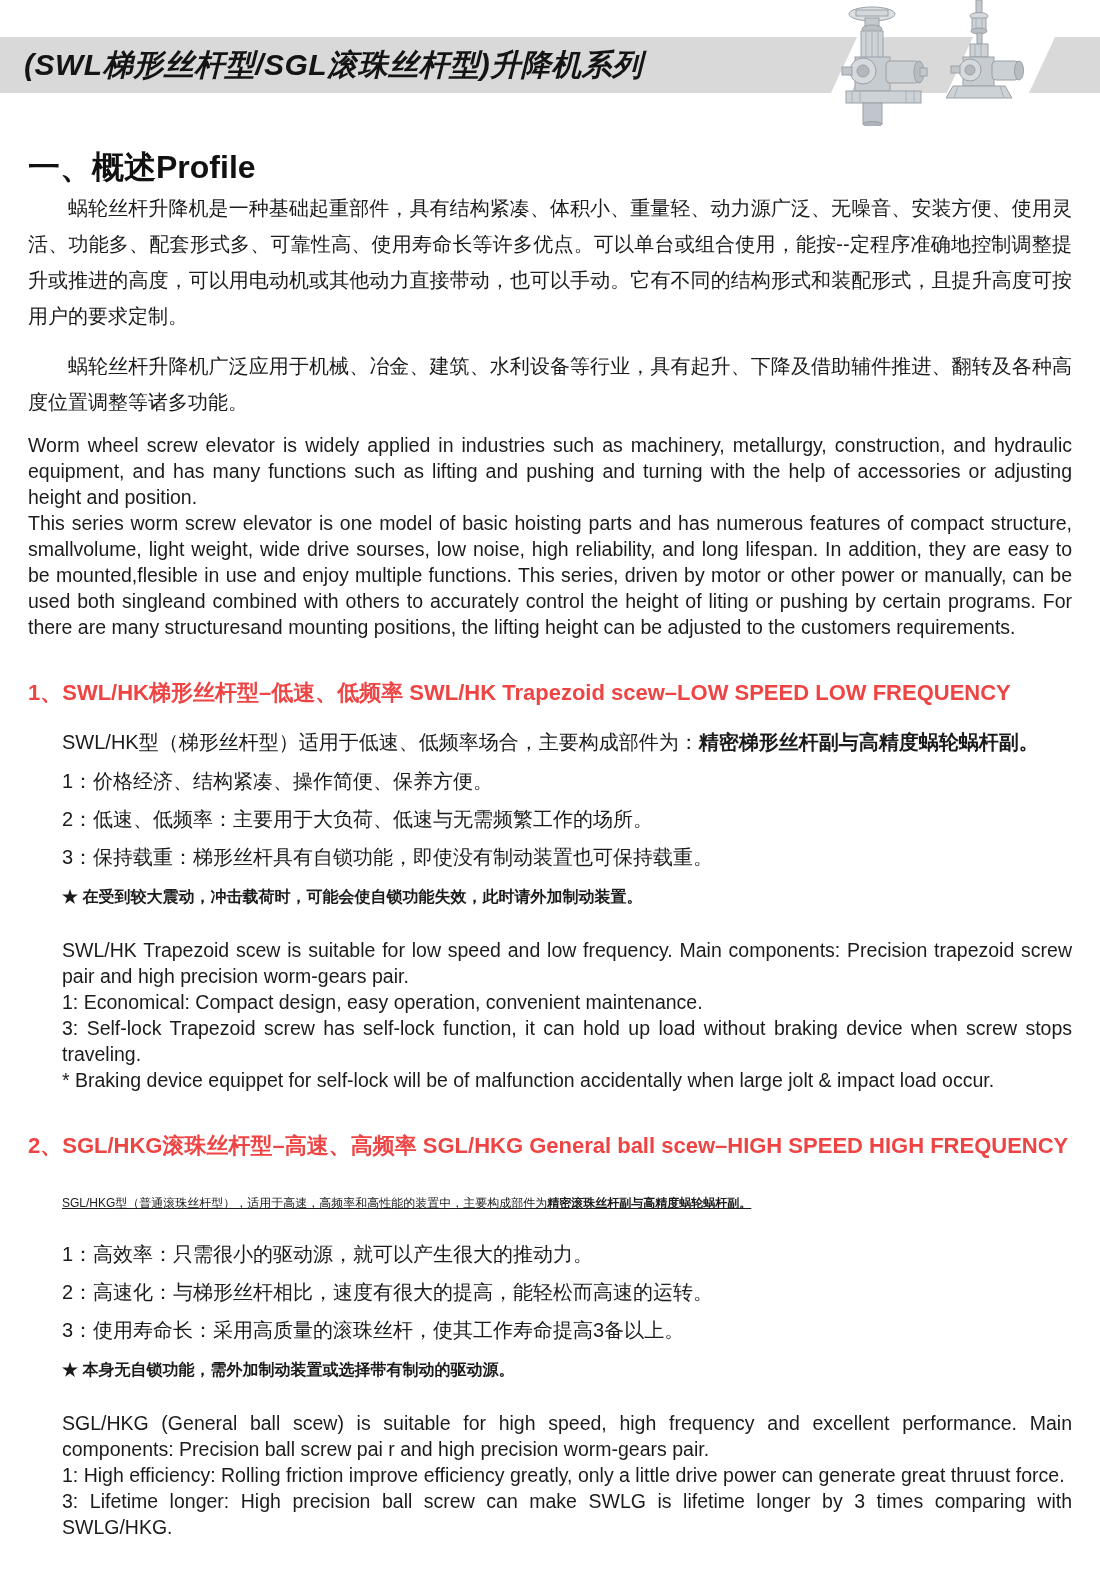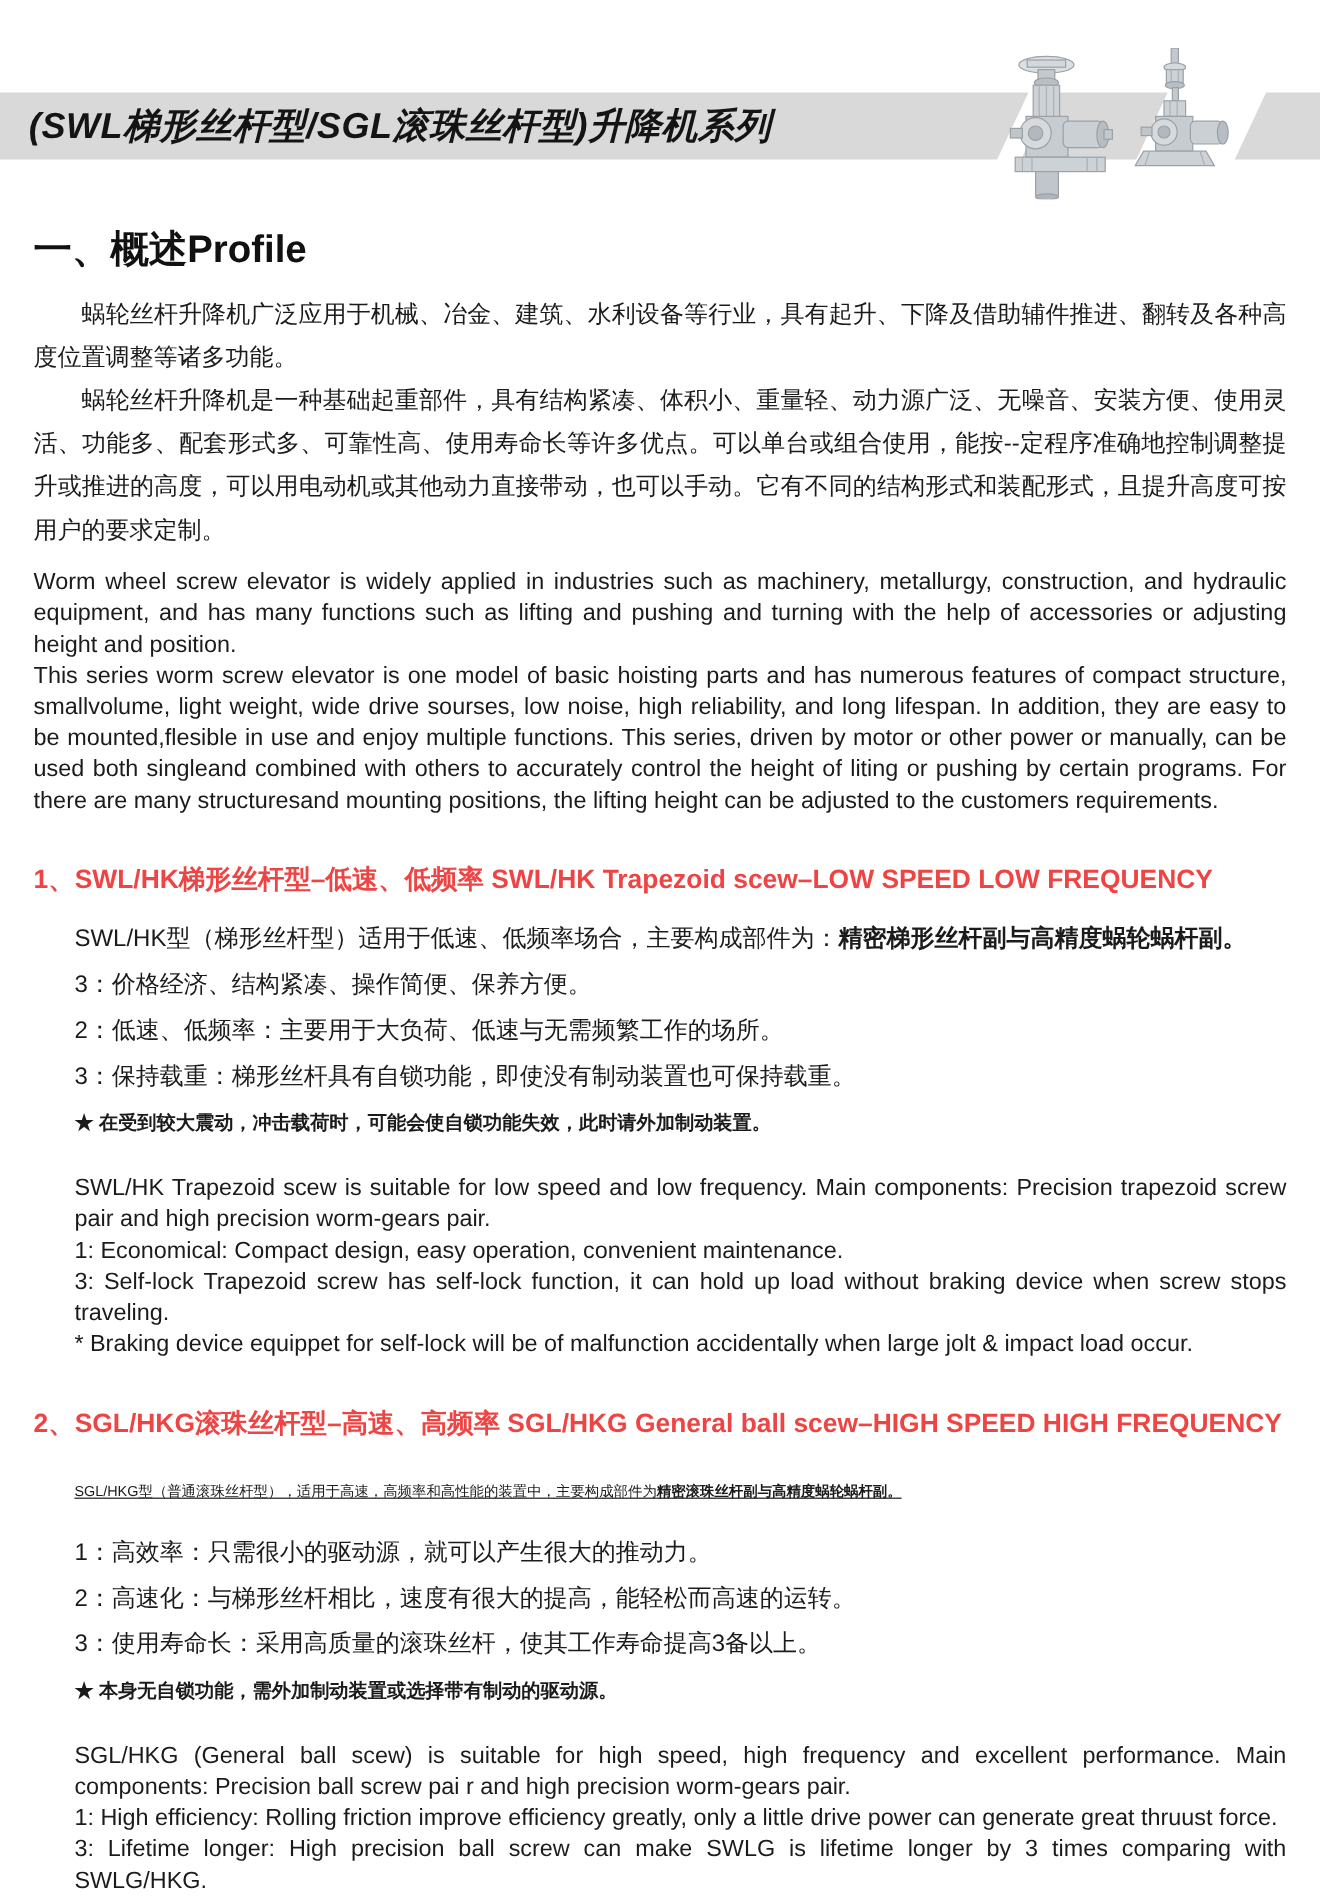--- a/index.html
+++ b/index.html
@@ -4,21 +4,21 @@
 <style>
   html,body { margin:0; padding:0; background:#ffffff; }
   body {
     width:1100px; height:1583px; overflow:hidden;
     font-family:"Liberation Sans", sans-serif;
     color:#1b1b1b;
   }
   .page { position:relative; width:1100px; height:1583px; background:#fff; }
 
   
-  header { position:relative; height:128px;margin-top:40px; }
+  header { position:relative; height:128px; }
   .band { position:absolute; top:37px; height:56px; background:#d9d9d9; transform:skewX(-25deg); }
   .band-main  { left:-40px; width:884px; }
   .band-mid   { left:864px; width:96px; }
   .band-right { left:1042px; width:160px; }
   .banner-title {
     position:absolute; left:24px; top:45px;
     font-size:30px; font-weight:bold; font-style:italic;
     letter-spacing:0.5px; color:#141414; white-space:nowrap;
   }
   .jack { position:absolute; }
@@ -105,30 +105,30 @@
         <line x1="24" y1="86" x2="20" y2="98" stroke="#aab0b5"></line>
         <line x1="66" y1="86" x2="70" y2="98" stroke="#aab0b5"></line>
       </g>
     </svg>
   </header>
 
   <main>
 
     <h1>一、概述Profile</h1>
 
+    <p class="cn indent">蜗轮丝杆升降机是一种基础起重部件，具有结构紧凑、体积小、重量轻、动力源广泛、无噪音、安装方便、使用灵活、功能多、配套形式多、可靠性高、使用寿命长等许多优点。可以单台或组合使用，能按--定程序准确地控制调整提升或推进的高度，可以用电动机或其他动力直接带动，也可以手动。它有不同的结构形式和装配形式，且提升高度可按用户的要求定制。</p>
     <p class="cn indent mt14">蜗轮丝杆升降机广泛应用于机械、冶金、建筑、水利设备等行业，具有起升、下降及借助辅件推进、翻转及各种高度位置调整等诸多功能。</p>
-    <p class="cn indent">蜗轮丝杆升降机是一种基础起重部件，具有结构紧凑、体积小、重量轻、动力源广泛、无噪音、安装方便、使用灵活、功能多、配套形式多、可靠性高、使用寿命长等许多优点。可以单台或组合使用，能按--定程序准确地控制调整提升或推进的高度，可以用电动机或其他动力直接带动，也可以手动。它有不同的结构形式和装配形式，且提升高度可按用户的要求定制。</p>
 
     <p class="en en-first">Worm wheel screw elevator is widely applied in industries such as machinery, metallurgy, construction, and hydraulic equipment, and has many functions such as lifting and pushing and turning with the help of accessories or adjusting height and position.</p>
     <p class="en">This series worm screw elevator is one model of basic hoisting parts and has numerous features of compact structure, smallvolume, light weight, wide drive sourses, low noise, high reliability, and long lifespan. In addition, they are easy to be mounted,flesible in use and enjoy multiple functions. This series, driven by motor or other power or manually, can be used both singleand combined with others to accurately control the height of liting or pushing by certain programs. For there are many structuresand mounting positions, the lifting height can be adjusted to the customers requirements.</p>
 
     <h2>1、SWL/HK梯形丝杆型–低速、低频率 SWL/HK Trapezoid scew–LOW SPEED LOW FREQUENCY</h2>
     <div class="sec">
       <p class="intro"><span>SWL/HK型（梯形丝杆型）适用于低速、低频率场合，主要构成部件为：</span><span class="b">精密梯形丝杆副与高精度蜗轮蜗杆副。</span></p>
-      <p class="item">3：价格经济、结构紧凑、操作简便、保养方便。</p>
+      <p class="item">1：价格经济、结构紧凑、操作简便、保养方便。</p>
       <p class="item">2：低速、低频率：主要用于大负荷、低速与无需频繁工作的场所。</p>
       <p class="item">3：保持载重：梯形丝杆具有自锁功能，即使没有制动装置也可保持载重。</p>
       <p class="warn">★ 在受到较大震动，冲击载荷时，可能会使自锁功能失效，此时请外加制动装置。</p>
 
       <div class="en-block">
         <p class="en">SWL/HK Trapezoid scew is suitable for low speed and low frequency. Main components: Precision trapezoid screw pair and high precision worm-gears pair.</p>
         <p class="en en-line">1: Economical: Compact design, easy operation, convenient maintenance.</p>
         <p class="en en-line">3: Self-lock Trapezoid screw has self-lock function, it can hold up load without braking device when screw stops traveling.</p>
         <p class="en en-line">*  Braking device equippet for self-lock will be of malfunction accidentally when large jolt &amp; impact load occur.</p>
       </div>

